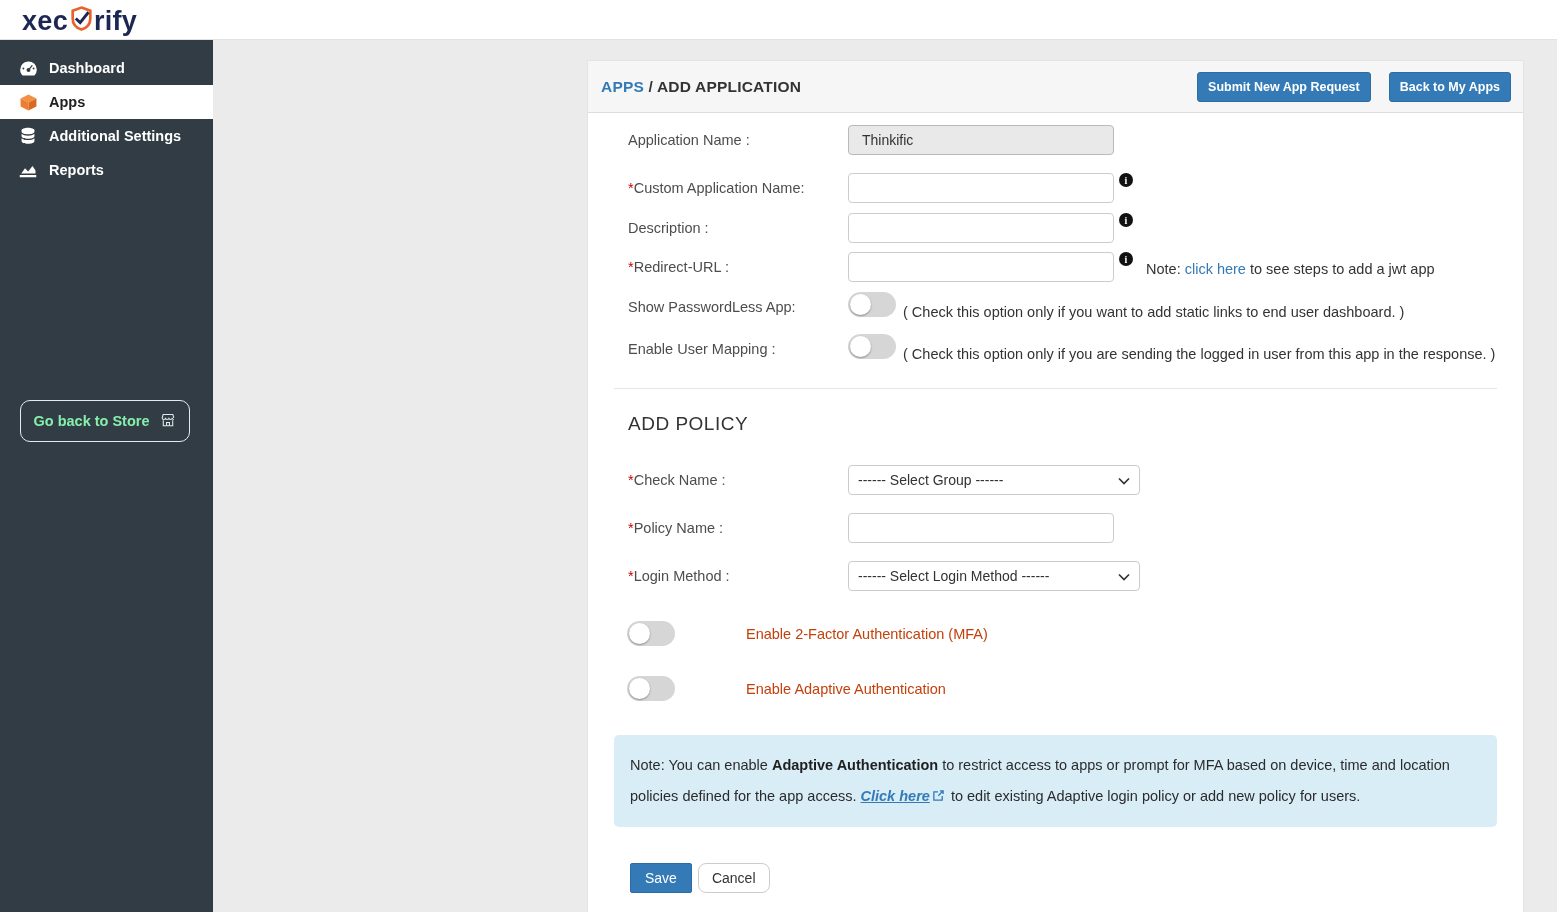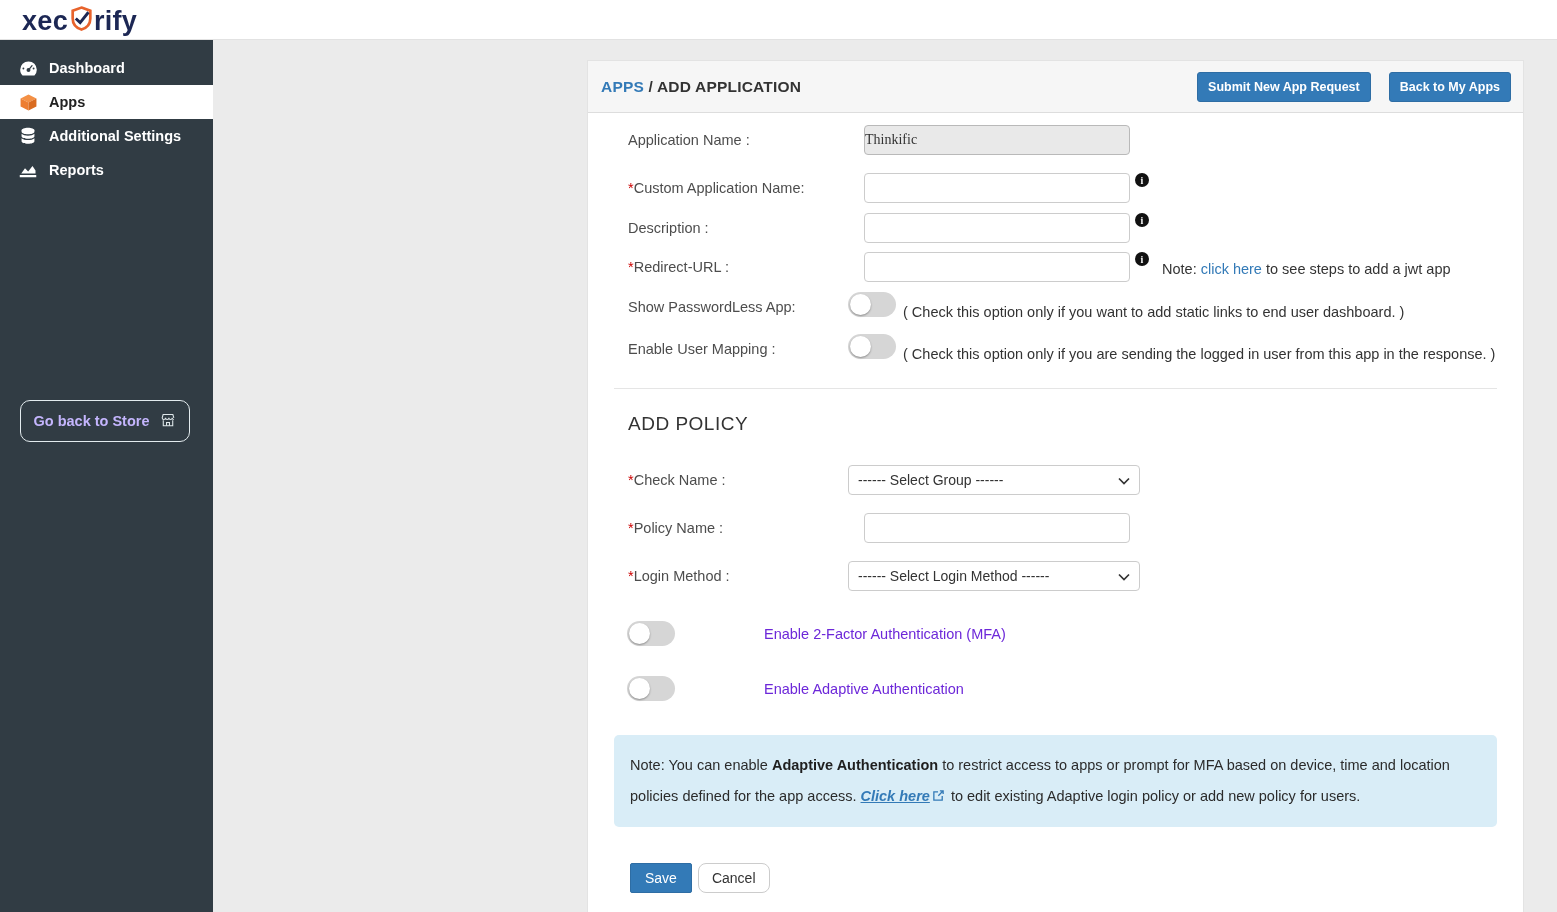--- a/index.html
+++ b/index.html
@@ -9,51 +9,51 @@
   .topbar { position:absolute; left:0; top:0; width:1557px; height:40px; background:#fff; border-bottom:1px solid #e2e2e2; z-index:5; }
   .logo { position:absolute; left:22px; top:3px; display:flex; align-items:center; font-weight:bold; font-size:27px; color:#1c2754; letter-spacing:.3px; }
   .logo svg { margin:2px 0 0 1px; }
 
   
   .sidebar { position:absolute; left:0; top:40px; width:213px; height:872px; background:#313c44; box-shadow:2px 0 4px rgba(0,0,0,.25); }
   .nav { padding-top:11px; }
   .nav-item { display:flex; align-items:center; height:34px; padding-left:16px; color:#fff; font-size:14.5px; font-weight:bold; cursor:pointer; }
   .nav-item .ic { width:24px; display:flex; justify-content:center; margin-right:9px; }
   .nav-item.active { background:#fff; color:#222; }
-  .store-btn { position:absolute; left:20px; top:360px; width:170px; height:42px; border:1px solid #e3ebee; border-radius:10px; background:transparent; color:#c4b5fd; font-weight:bold; font-size:14.5px; display:flex; align-items:center; justify-content:center; gap:9px; cursor:pointer; font-family:"Liberation Sans",sans-serif; }
+  .store-btn { position:absolute; left:20px; top:360px; width:170px; height:42px; border:1px solid #e3ebee; border-radius:10px; background:transparent; color:#86efac; font-weight:bold; font-size:14.5px; display:flex; align-items:center; justify-content:center; gap:9px; cursor:pointer; font-family:"Liberation Sans",sans-serif; }
 
   
   .main { position:absolute; left:213px; top:40px; width:1344px; height:872px; background:#ebebeb; }
   .card { position:absolute; left:374px; top:20px; width:937px; min-height:829px; background:#fff; border:1px solid #e3e3e3; }
   .card-header { height:52px; background:#f6f6f6; border-bottom:1px solid #ddd; display:flex; align-items:center; padding:0 12px 0 13px; }
   .crumb { font-size:15.5px; font-weight:bold; color:#333; letter-spacing:.2px; }
   .crumb .sec { color:#337ab7; cursor:pointer; }
   .hdr-btns { margin-left:auto; display:flex; gap:18px; }
   .btn-blue { background:#337ab7; border:1px solid #2e6da4; color:#fff; font-size:12.5px; font-weight:bold; padding:7px 10px; border-radius:3px; cursor:pointer; font-family:"Liberation Sans",sans-serif; }
 
   .card-body { padding:12px 26px 20px; }
   .frow { display:flex; align-items:flex-start; margin:0 0 10px 14px; }
   .lbl { width:220px; font-size:14.5px; color:#4d4d4d; padding-top:7px; }
   .star { color:#cc0000; }
-  .tin { width:266px; height:30px; border:1px solid #ccc; border-radius:4px; padding:0 0; font-size:14px; color:#333; font-family:Liberation Serif, serif;margin-left:16px; }
+  .tin { width:266px; height:30px; border:1px solid #ccc; border-radius:4px; padding:0 13px; font-size:14px; color:#333; font-family:Liberation Sans, sans-serif; }
   .tin:disabled { background:#e9e9e9; border-color:#b9b9b9; color:#333; }
   .info { width:14px; height:14px; border-radius:50%; background:#111; color:#fff; font:bold 10px "Liberation Serif", serif; display:flex; align-items:center; justify-content:center; margin-left:5px; cursor:pointer; flex:none; }
   .side-note { margin-left:13px; align-self:flex-end; padding-bottom:5px; font-size:14.5px; color:#333; }
   .side-note a { color:#337ab7; text-decoration:none; cursor:pointer; }
 
   .toggle { width:48px; height:25px; border-radius:13px; background:#d6d6d6; position:relative; cursor:pointer; flex:none; }
   .toggle::after { content:''; position:absolute; left:2px; top:2px; width:21px; height:21px; border-radius:50%; background:#fff; box-shadow:0 1px 2px rgba(0,0,0,.35); }
   .hint { font-size:14.5px; color:#333; margin:12px 0 0 7px; }
 
   .divider { border:none; border-top:1px solid #e5e5e5; margin:26px 0 24px 0; }
   .policy-h { font-size:19px; font-weight:400; color:#333; letter-spacing:.5px; margin:0 0 30px 14px; }
   .prow { display:flex; align-items:flex-start; margin:0 0 18px 14px; }
   .selbox { width:292px; height:30px; border:1px solid #ccc; border-radius:4px; display:flex; align-items:center; justify-content:space-between; padding:0 9px; font-size:14px; color:#333; cursor:pointer; background:#fff; }
   .trow { display:flex; align-items:center; margin:0 0 30px 13px; }
-  .trow .tlabel { font-size:14.5px; color:#6d28d9; margin-left:89px; }
+  .trow .tlabel { font-size:14.5px; color:#c2410c; margin-left:71px; }
 
   .note-box { background:#d9edf7; border-radius:5px; padding:15px 16px; font-size:14.5px; line-height:31px; color:#2b2b2b; margin-top:34px; }
   .note-box b { color:#1f1f1f; }
   .note-box a { color:#337ab7; font-weight:bold; font-style:italic; text-decoration:underline; cursor:pointer; }
   .note-box svg { vertical-align:-1px; margin:0 2px; }
 
   .actions { display:flex; margin:36px 0 14px 16px; gap:6px; }
   .btn-save { background:#337ab7; border:1px solid #2e6da4; color:#fff; font-size:14px; padding:6px 14px; border-radius:2px; cursor:pointer; font-family:"Liberation Sans",sans-serif; }
   .btn-cancel { background:#fff; border:1px solid #ccc; color:#333; font-size:14px; padding:6px 13px; border-radius:8px; cursor:pointer; font-family:"Liberation Sans",sans-serif; }
 </style>

